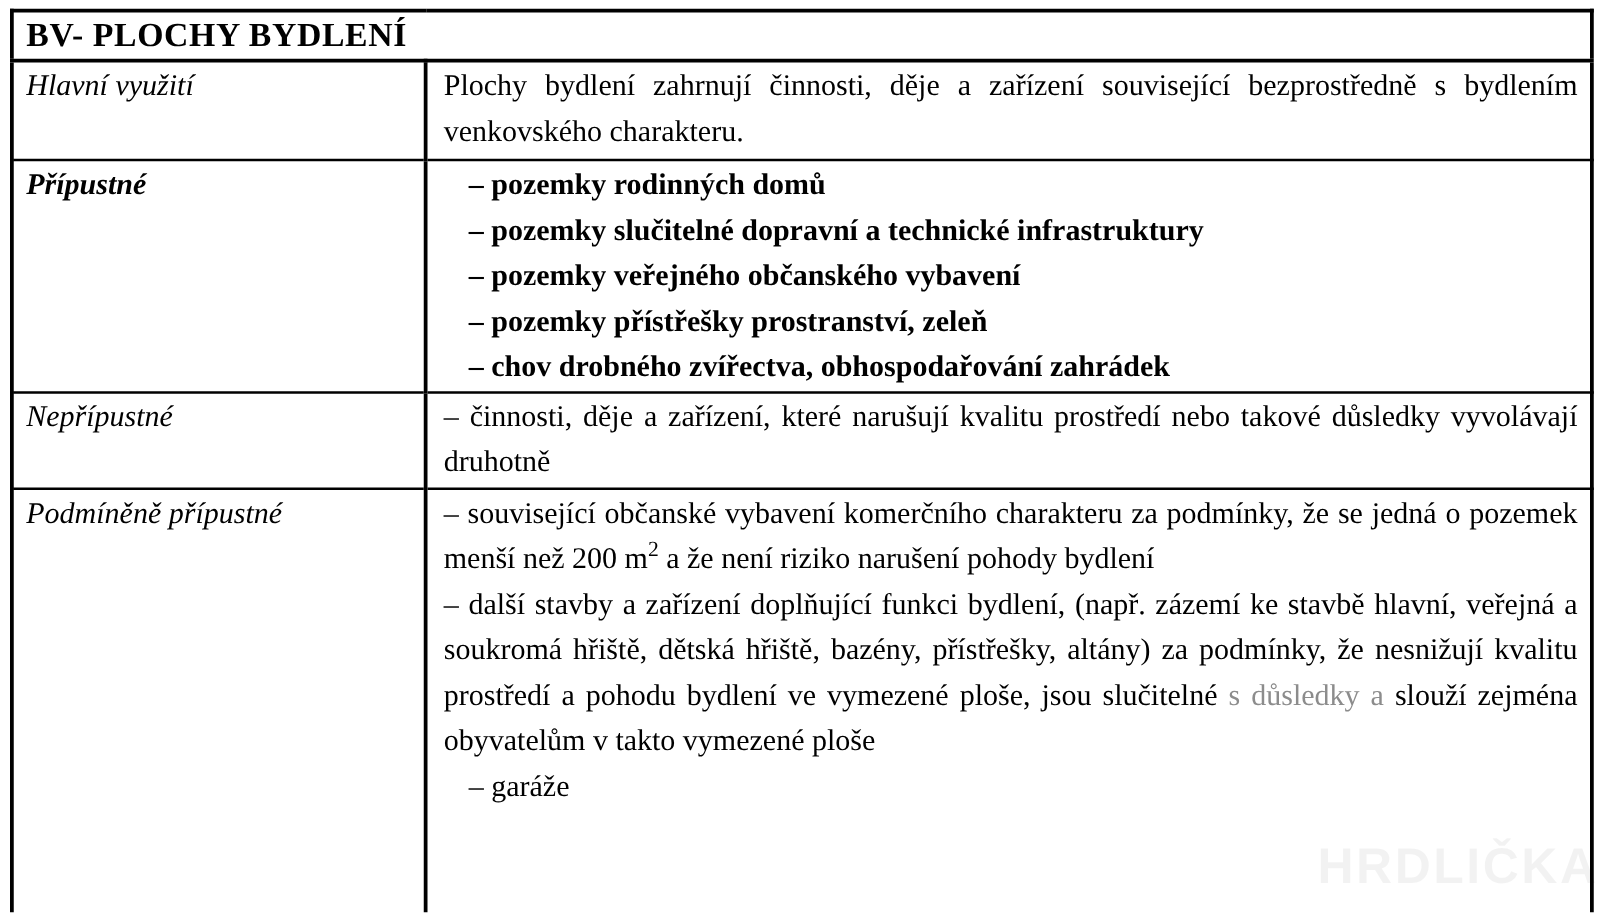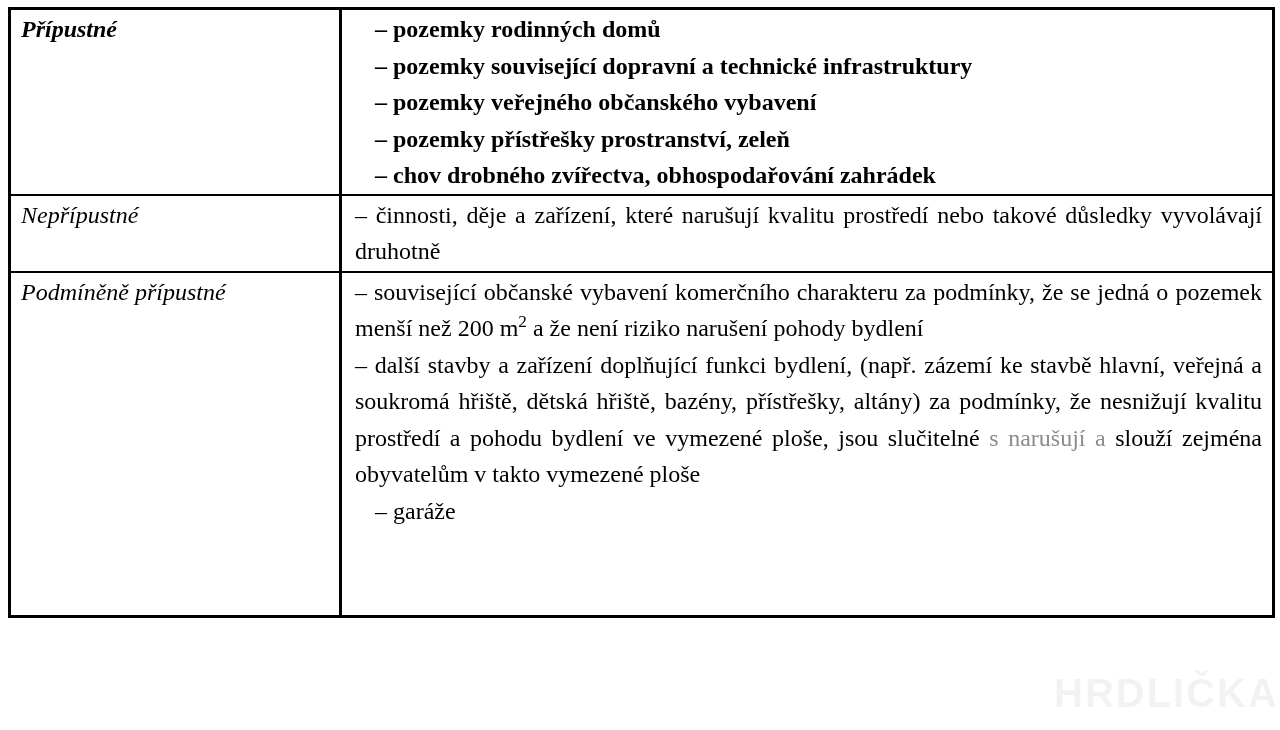--- a/index.html
+++ b/index.html
@@ -85,45 +85,54 @@
 
 <div class="page">
 
   <table class="zoning">
     <colgroup>
         <col class="c1">
         <col class="c2">
       </colgroup>
 
     <tbody>
+        <tr class="header-row">
+      <td colspan="2">BV- PLOCHY BYDLENÍ</td>
+    </tr>
 
+    <tr class="row-1">
+      <td class="label-cell">Hlavní využití</td>
+      <td class="content-cell">
+        <p>Plochy bydlení zahrnují činnosti, děje a zařízení související bezprostředně s bydlením venkovského charakteru.</p>
+      </td>
+    </tr>
 
     <tr class="row-2">
       <td class="label-cell">Přípustné</td>
       <td class="content-cell">
         <p class="list-line">– pozemky rodinných domů</p>
-        <p class="list-line">– pozemky související dopravní a technické infrastruktury</p>
+        <p class="list-line">– pozemky slučitelné dopravní a technické infrastruktury</p>
         <p class="list-line">– pozemky veřejného občanského vybavení</p>
         <p class="list-line">– pozemky přístřešky prostranství, zeleň</p>
         <p class="list-line">– chov drobného zvířectva, obhospodařování zahrádek</p>
       </td>
     </tr>
 
     <tr class="row-3">
       <td class="label-cell">Nepřípustné</td>
       <td class="content-cell">
         <p>– činnosti, děje a zařízení, které narušují kvalitu prostředí nebo takové důsledky vyvolávají druhotně</p>
       </td>
     </tr>
 
     <tr class="row-4">
       <td class="label-cell">Podmíněně přípustné</td>
       <td class="content-cell">
         <p><span>– související občanské vybavení komerčního charakteru za podmínky, že se jedná o pozemek menší než 200 m</span><span class="msup">2</span><span> a že není riziko narušení pohody bydlení</span></p>
-        <p><span>– další stavby a zařízení doplňující funkci bydlení, (např. zázemí ke stavbě hlavní, veřejná a soukromá hřiště, dětská hřiště, bazény, přístřešky, altány) za podmínky, že nesnižují kvalitu prostředí a pohodu bydlení ve vymezené ploše, jsou slučitelné </span><span class="gray-text">s narušují a</span><span> slouží zejména obyvatelům v takto vymezené ploše</span></p>
+        <p><span>– další stavby a zařízení doplňující funkci bydlení, (např. zázemí ke stavbě hlavní, veřejná a soukromá hřiště, dětská hřiště, bazény, přístřešky, altány) za podmínky, že nesnižují kvalitu prostředí a pohodu bydlení ve vymezené ploše, jsou slučitelné </span><span class="gray-text">s důsledky a</span><span> slouží zejména obyvatelům v takto vymezené ploše</span></p>
         <p class="list-line">– garáže</p>
       </td>
     </tr>
   </tbody>
     </table>
 
   <div class="watermark">HRDLIČKA</div>
 
 </div>
 

